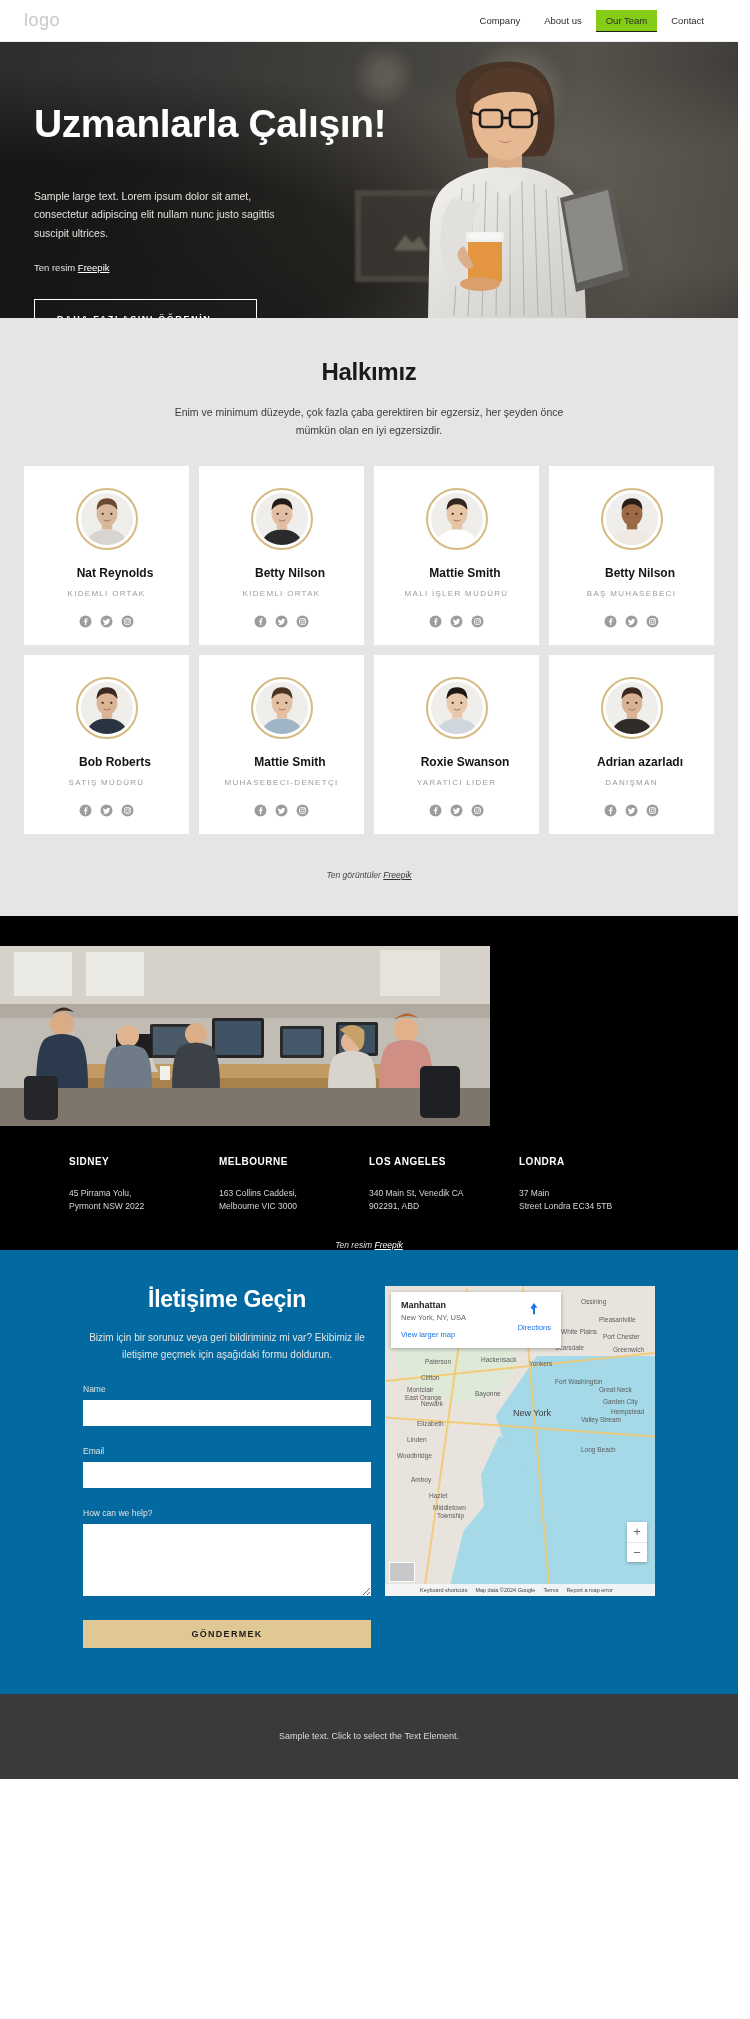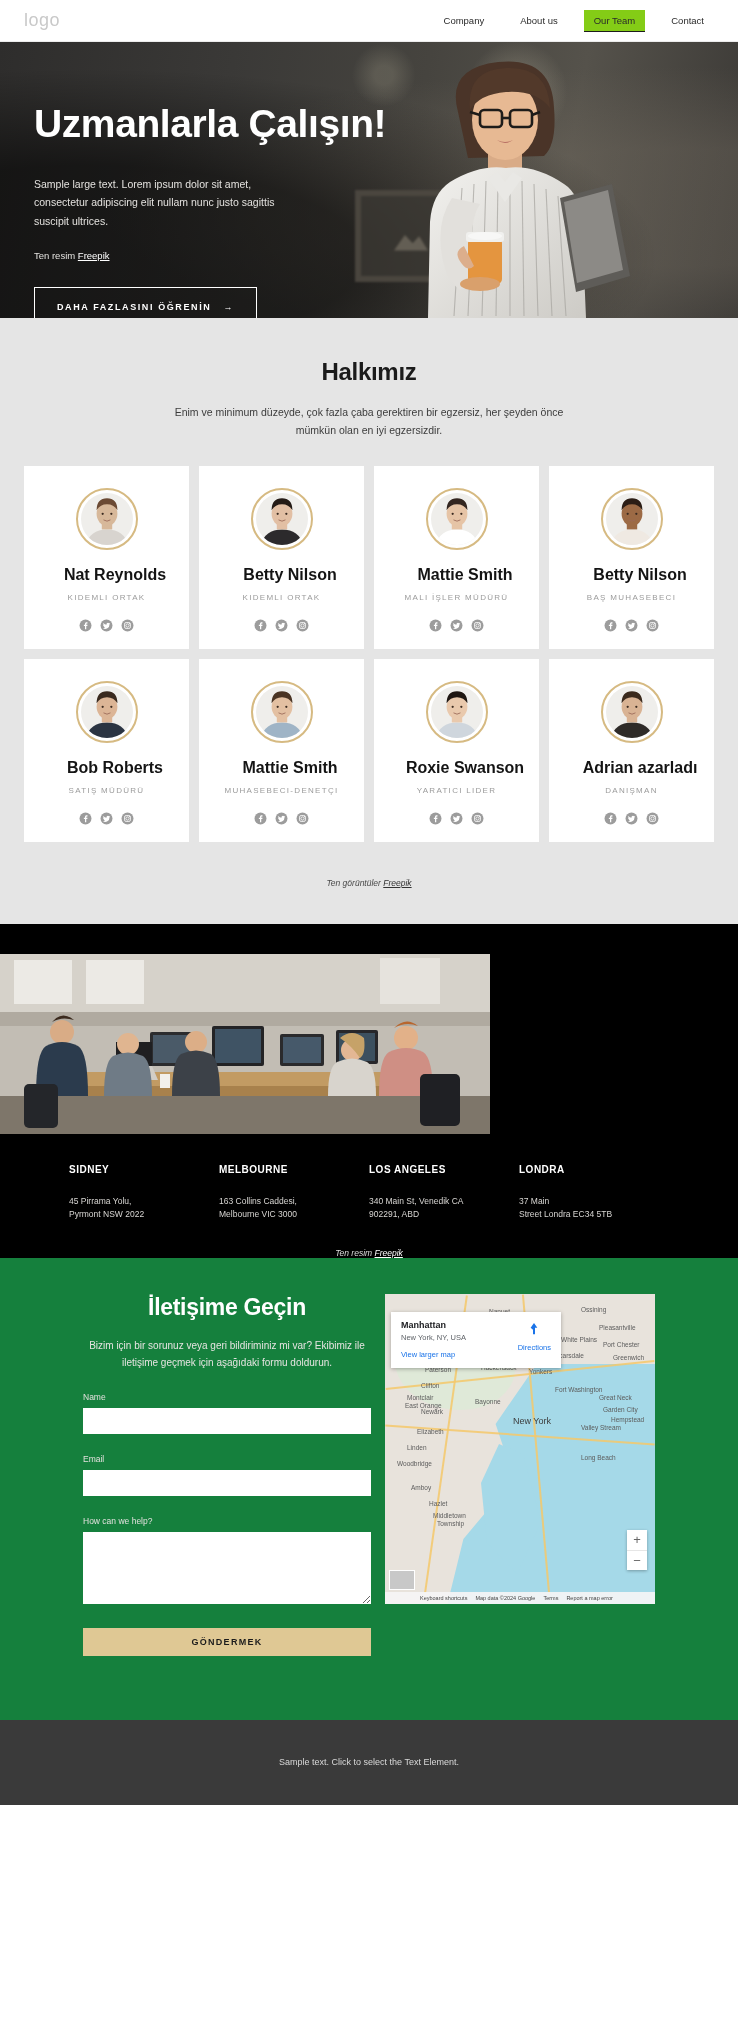--- a/index.html
+++ b/index.html
@@ -22,21 +22,21 @@
   .logo {
     font-size: 18px;
     color: #c9c9c9;
     letter-spacing: 0.5px;
     font-weight: 400;
   }
   .nav {
     margin-left: auto;
     display: flex;
     align-items: center;
-    gap: 16px;
+    gap: 4px;
   }
   .nav-item {
     font-size: 9.5px;
     color: #2a2a2a;
     padding: 5px 10px;
     white-space: nowrap;
   }
   .nav-item.active {
     background: #84cc16;
     border-bottom: 1.5px solid #1c1c1c;
@@ -86,21 +86,21 @@
     max-width: 400px;
   }
   .hero-title {
     font-size: 39px;
     font-weight: 700;
     color: #ffffff;
     letter-spacing: -0.4px;
     line-height: 1.15;
   }
   .hero-sub {
-    margin-top: 28px;
+    margin-top: 40px;
     font-size: 10.5px;
     line-height: 1.75;
     color: #e3e1de;
     max-width: 268px;
   }
   .hero-credit {
     margin-top: 20px;
     font-size: 9.5px;
     color: #e3e1de;
   }
@@ -170,21 +170,21 @@
     justify-content: center;
   }
   .avatar {
     width: 100%; height: 100%;
     border-radius: 50%;
     overflow: hidden;
     position: relative;
   }
   .card-name {
     margin-top: 16px;
-    font-size: 16px;
+    font-size: 12px;
     font-weight: 700;
     color: #141414;
     text-align: right;
     margin-left: 17px;
   }
   .card-role {
     margin-top: 8px;
     font-size: 8px;
     letter-spacing: 1.3px;
     color: #9b9b9b;
@@ -245,22 +245,22 @@
     margin-top: 26px;
     text-align: center;
     font-size: 8.5px;
     color: #ddd;
     font-style: italic;
   }
   .dark-credit .credit-link { color: #fff; }
 
   
   .contact {
-    background: #15803d;
-    padding: 36px 0 64px;
+    background: #0369a1;
+    padding: 36px 0 46px;
     display: flex;
     justify-content: center;
     gap: 14px;
   }
   .form-col { width: 288px; }
   .contact-title {
     font-size: 23px;
     font-weight: 700;
     color: #ffffff;
     text-align: center;
@@ -345,21 +345,21 @@
     border-radius: 40% 50% 45% 55%;
   }
   .map-road {
     position: absolute;
     background: #f5c86a;
     height: 1.5px;
     opacity: .85;
   }
   .map-info {
     position: absolute;
-    left: 6px; top: 18px;
+    left: 6px; top: 6px;
     width: 170px;
     background: #ffffff;
     padding: 8px 10px 9px;
     box-shadow: 0 1px 4px rgba(0,0,0,0.3);
     z-index: 9;
   }
   .map-info-title { font-size: 9px; font-weight: 700; color: #202124; }
   .map-info-sub { font-size: 7.5px; color: #5f6368; margin-top: 3px; }
   .map-info-link { font-size: 7.5px; color: #1a73e8; margin-top: 8px; display: block; text-decoration: none; }
   .map-directions {

